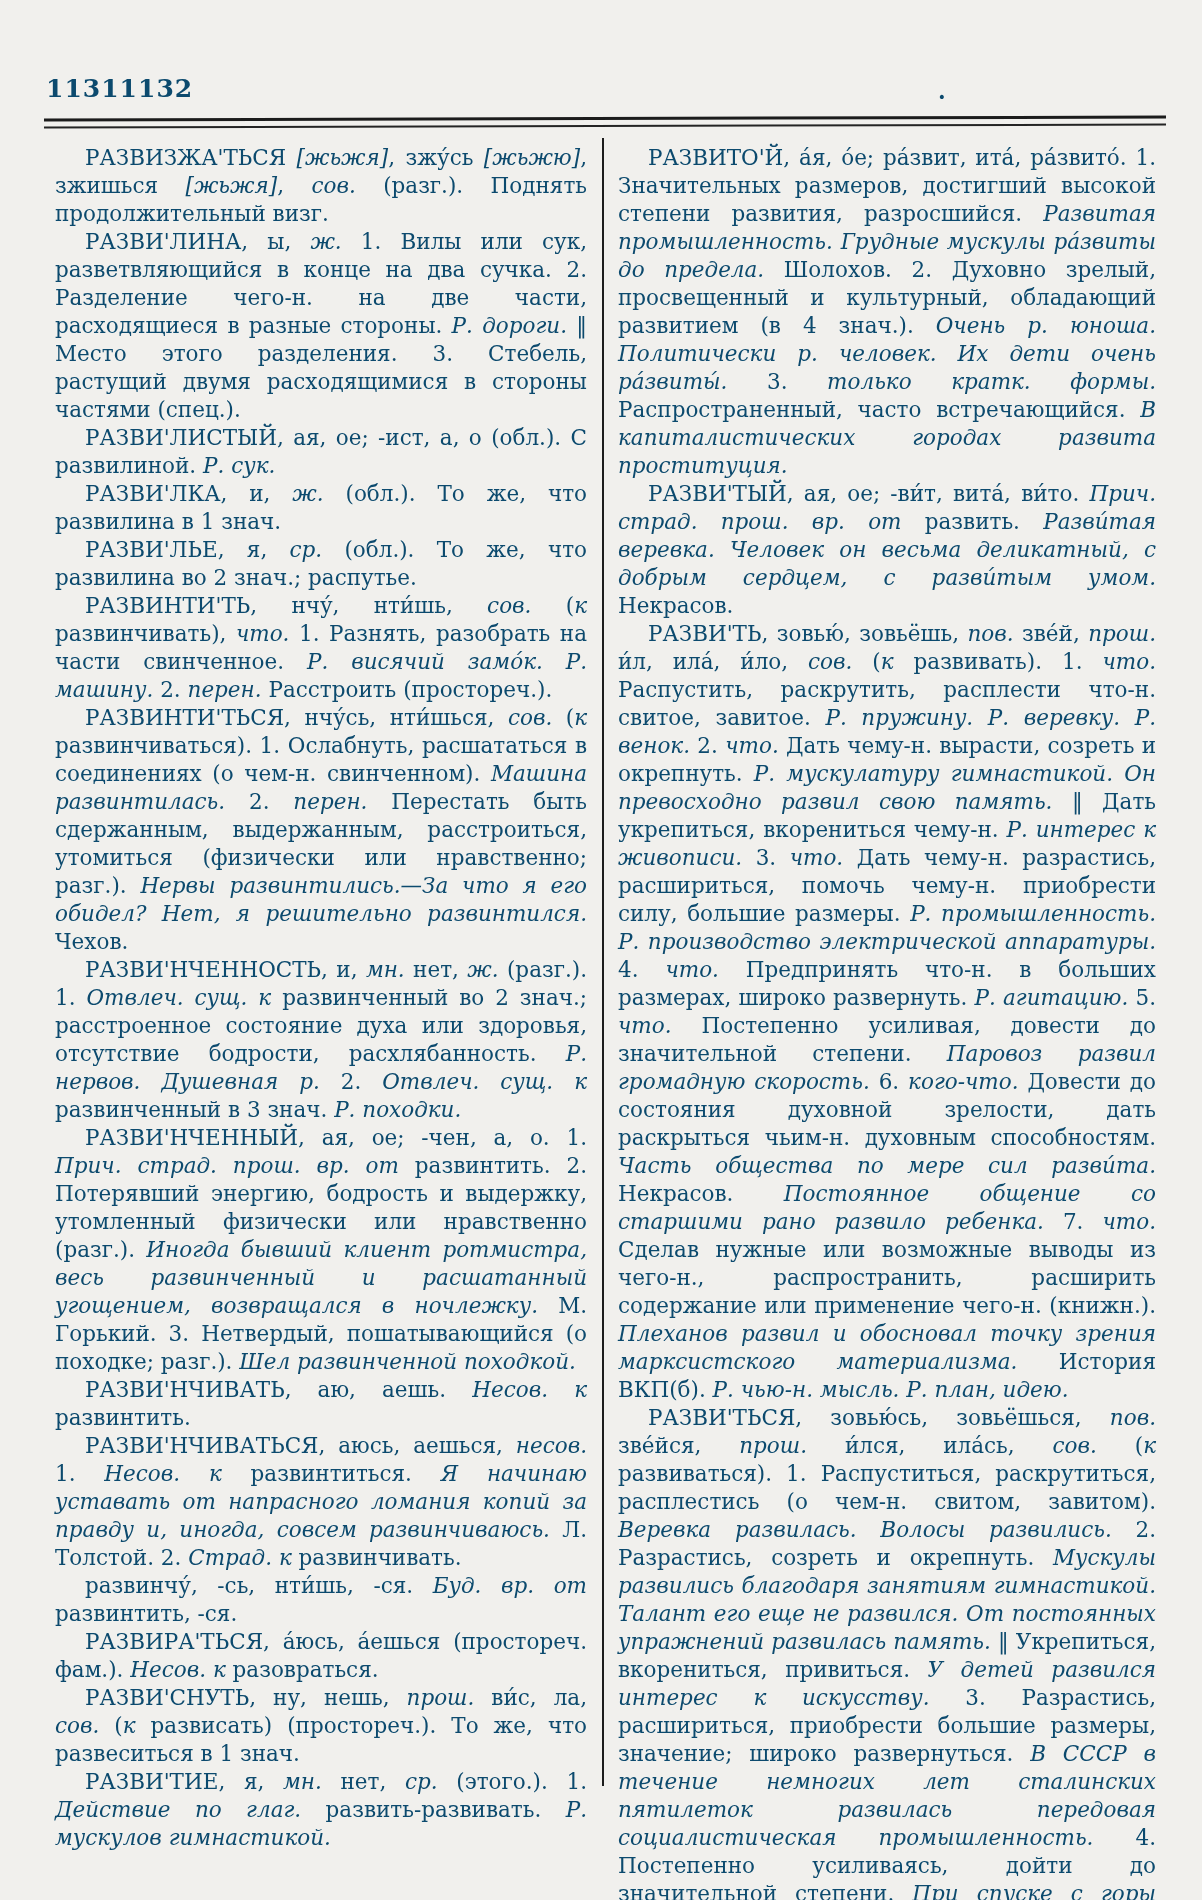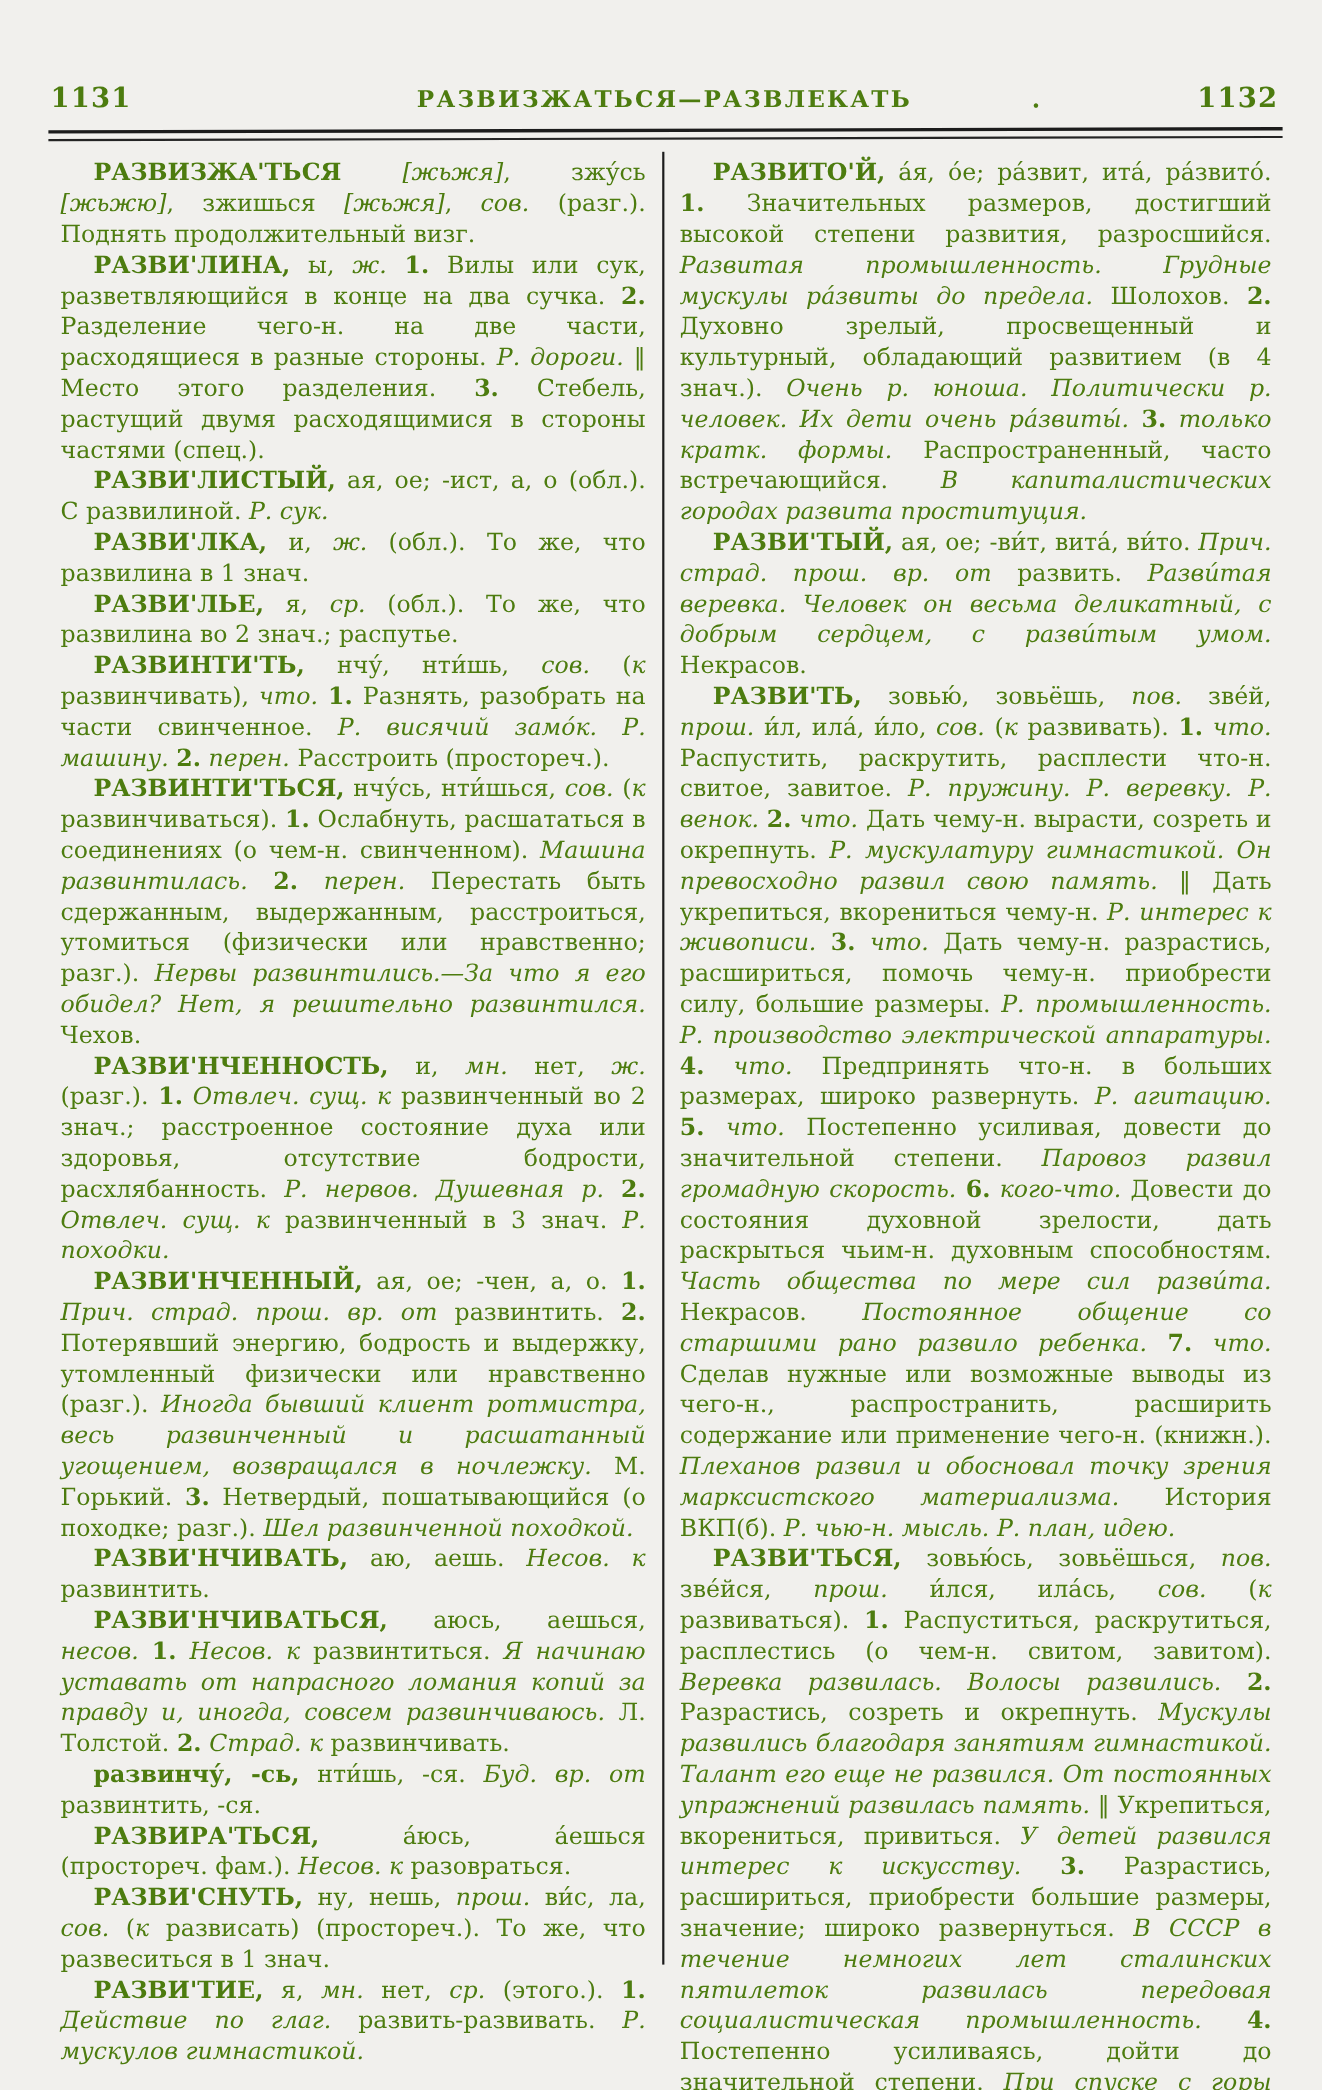--- a/index.html
+++ b/index.html
@@ -2,21 +2,21 @@
 <html lang="ru"><head>
 <meta charset="utf-8">
 <style>
   html,body{margin:0;padding:0;}
   body{background:#c9c7c3;}
   .page{
     position:relative;
     width:1202px;height:1900px;
     margin:0 auto;
     background:#f1f0ed;
-    color:#4d7c0f;
+    color:#0c4a6e;
     font-family:"DejaVu Serif","Liberation Serif",serif;
     overflow:hidden;
   }
   .header{
     position:absolute;top:74px;left:46px;right:40px;
     display:flex;align-items:baseline;
   }
   .pagenum{font-weight:bold;font-size:25px;letter-spacing:1px;}
   .running-title{
     flex:1;text-align:center;
@@ -37,30 +37,29 @@
     font-size:21.5px;line-height:28px;
   }
   .col[data-col="left"]{width:532px;}
   .col[data-col="right"]{width:538px;}
   .divider{
     flex:none;width:2px;height:1648px;
     background:#1c1c1c;
     margin:-6px 14px 0 15px;
   }
   .entry{margin:0;text-indent:30px;}
-  .bold{font-weight:bold;}
+  .bold{font-weight:normal;}
   .ital{font-style:italic;}
 </style>
 </head>
 <body>
 
 <div class="page">
   <div class="header">
     <span class="pagenum">1131</span>
-    <span class="running-title">РАЗВИЗЖАТЬСЯ—РАЗВЛЕКАТЬ</span>
     <span class="pagenum">1132</span>
   </div>
   <span class="artifact-dot">·</span>
   <div class="rule-thick"></div>
   <div class="rule-thin"></div>
   <div class="columns">
     <div class="col" data-col="left">
         <p class="entry"><span class="bold">РАЗВИЗЖА'ТЬСЯ </span><span class="ital">[жьжя]</span><span>, зжу́сь </span><span class="ital">[жьжю]</span><span>, зжишься </span><span class="ital">[жьжя]</span><span>, </span><span class="ital">сов.</span><span> (разг.). Поднять продолжительный визг.</span></p>
         <p class="entry"><span class="bold">РАЗВИ'ЛИНА,</span><span> ы, </span><span class="ital">ж.</span><span> </span><span class="bold">1.</span><span> Вилы или сук, разветвляющийся в конце на два сучка. </span><span class="bold">2.</span><span> Разделение чего-н. на две части, расходящиеся в разные стороны. </span><span class="ital">Р. дороги.</span><span> ‖ Место этого разделения. </span><span class="bold">3.</span><span> Стебель, растущий двумя расходящимися в стороны частями (спец.).</span></p>
         <p class="entry"><span class="bold">РАЗВИ'ЛИСТЫЙ,</span><span> ая, ое; -ист, а, о (обл.). С развилиной. </span><span class="ital">Р. сук.</span></p>

